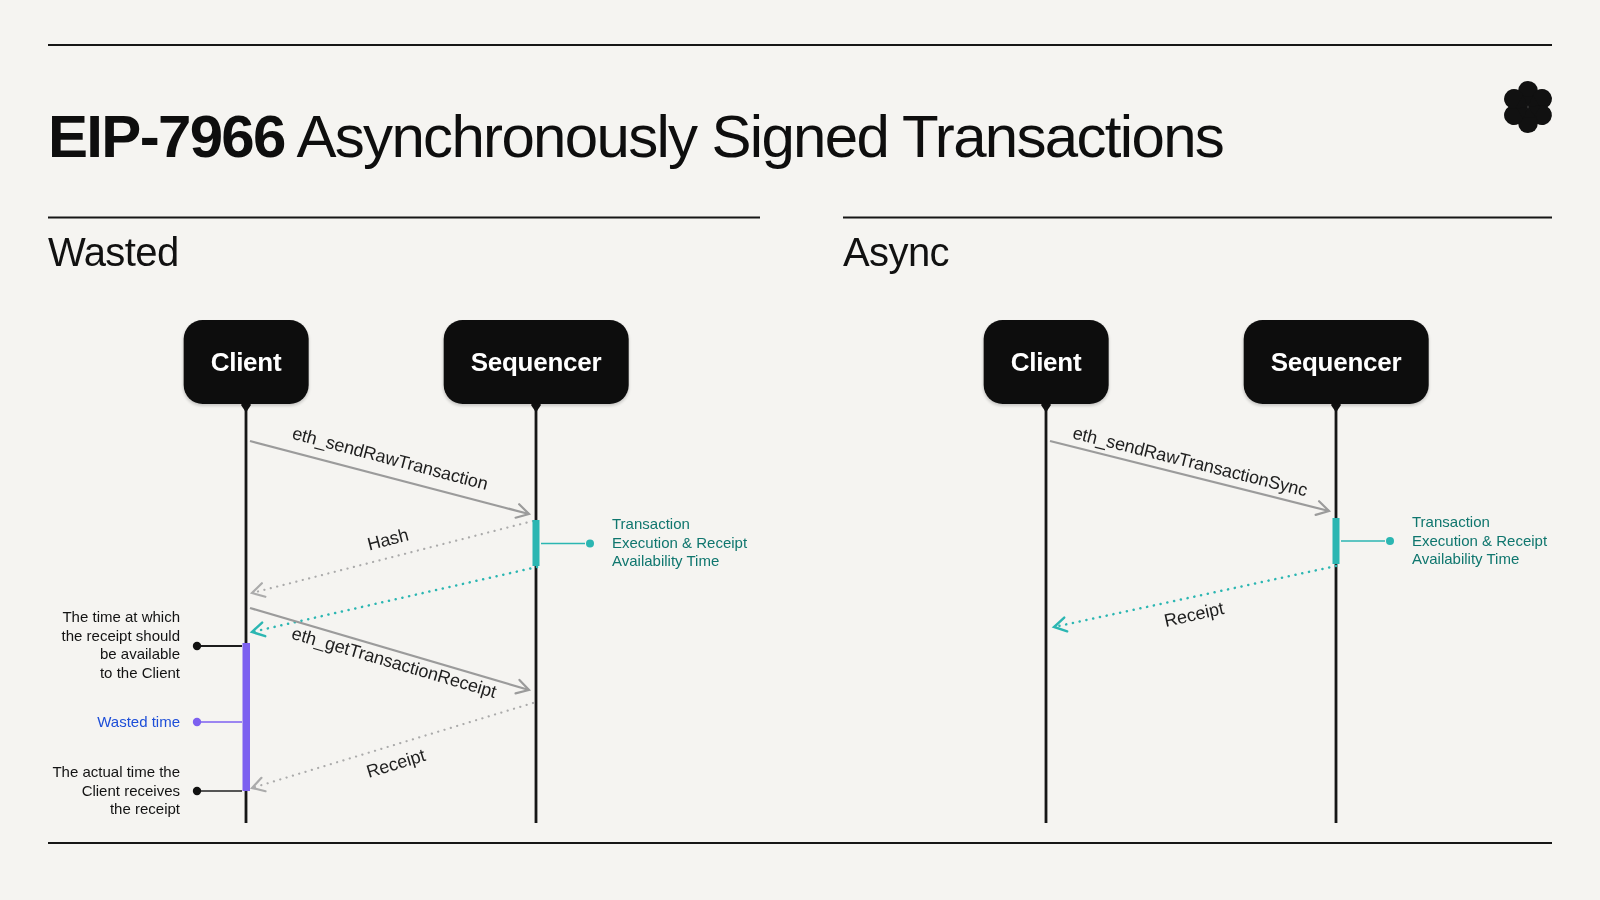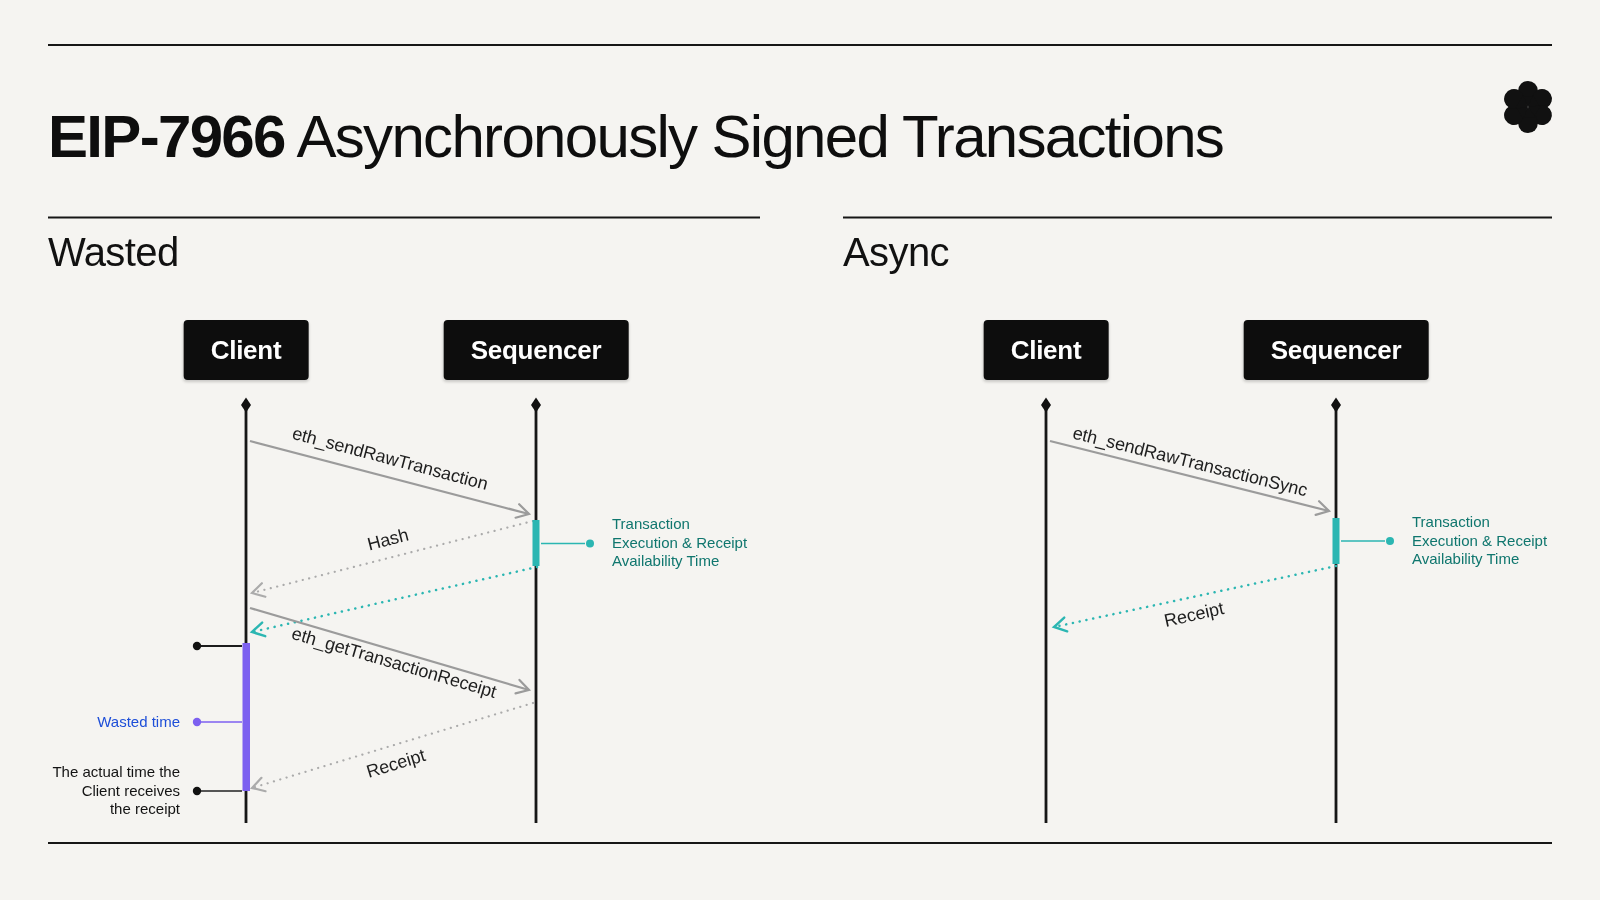--- a/index.html
+++ b/index.html
@@ -11,23 +11,23 @@
   .page-title{
     left:48px;top:64px;font-size:60px;letter-spacing:-0.028em;
     font-weight:400;white-space:nowrap;color:#0e0e0e;margin-top:38px;
   }
   .page-title b{font-weight:700;}
   .panel-heading{
     top:228px;font-size:40px;letter-spacing:-0.015em;line-height:48px;color:#111;
   }
   .pill{
     top:320px;height:60px;transform:translateX(-50%);
-    background:#0d0d0d;color:#ffffff;border-radius:4px;
+    background:#0d0d0d;color:#ffffff;border-radius:19px;
     display:flex;align-items:center;justify-content:center;
-    padding:0 27px;font-size:26px;font-weight:600;letter-spacing:-0.01em;
+    padding:12px 27px;font-size:26px;font-weight:600;letter-spacing:-0.01em;
     white-space:nowrap;box-shadow:0 2px 3px rgba(0,0,0,0.18);
   }
   .msg-label{
     font-size:18px;color:#1e1e1e;white-space:nowrap;letter-spacing:-0.005em;
     transform:translate(-50%,-50%) rotate(var(--r));
   }
   .note-teal{
     font-size:15px;line-height:18.5px;color:#0f766e;white-space:pre-line;
   }
   .annot{
@@ -144,18 +144,22 @@
   <div class="abs msg-label" style="left:1190px;top:462px;--r:14deg">eth_sendRawTransactionSync</div>
   <div class="abs msg-label" style="left:1194px;top:615px;--r:-12.6deg">Receipt</div>
 
   <div class="abs note-teal" style="left:612px;top:515px">Transaction
 Execution &amp; Receipt
 Availability Time</div>
   <div class="abs note-teal" style="left:1412px;top:513px">Transaction
 Execution &amp; Receipt
 Availability Time</div>
 
+  <div class="abs annot" style="top:608px">The time at which
+the receipt should
+be available
+to the Client</div>
   <div class="abs annot annot-purple" style="top:713px">Wasted time</div>
   <div class="abs annot" style="top:763px">The actual time the
 Client receives
 the receipt</div>
 
 </div>
 
 </body></html>

